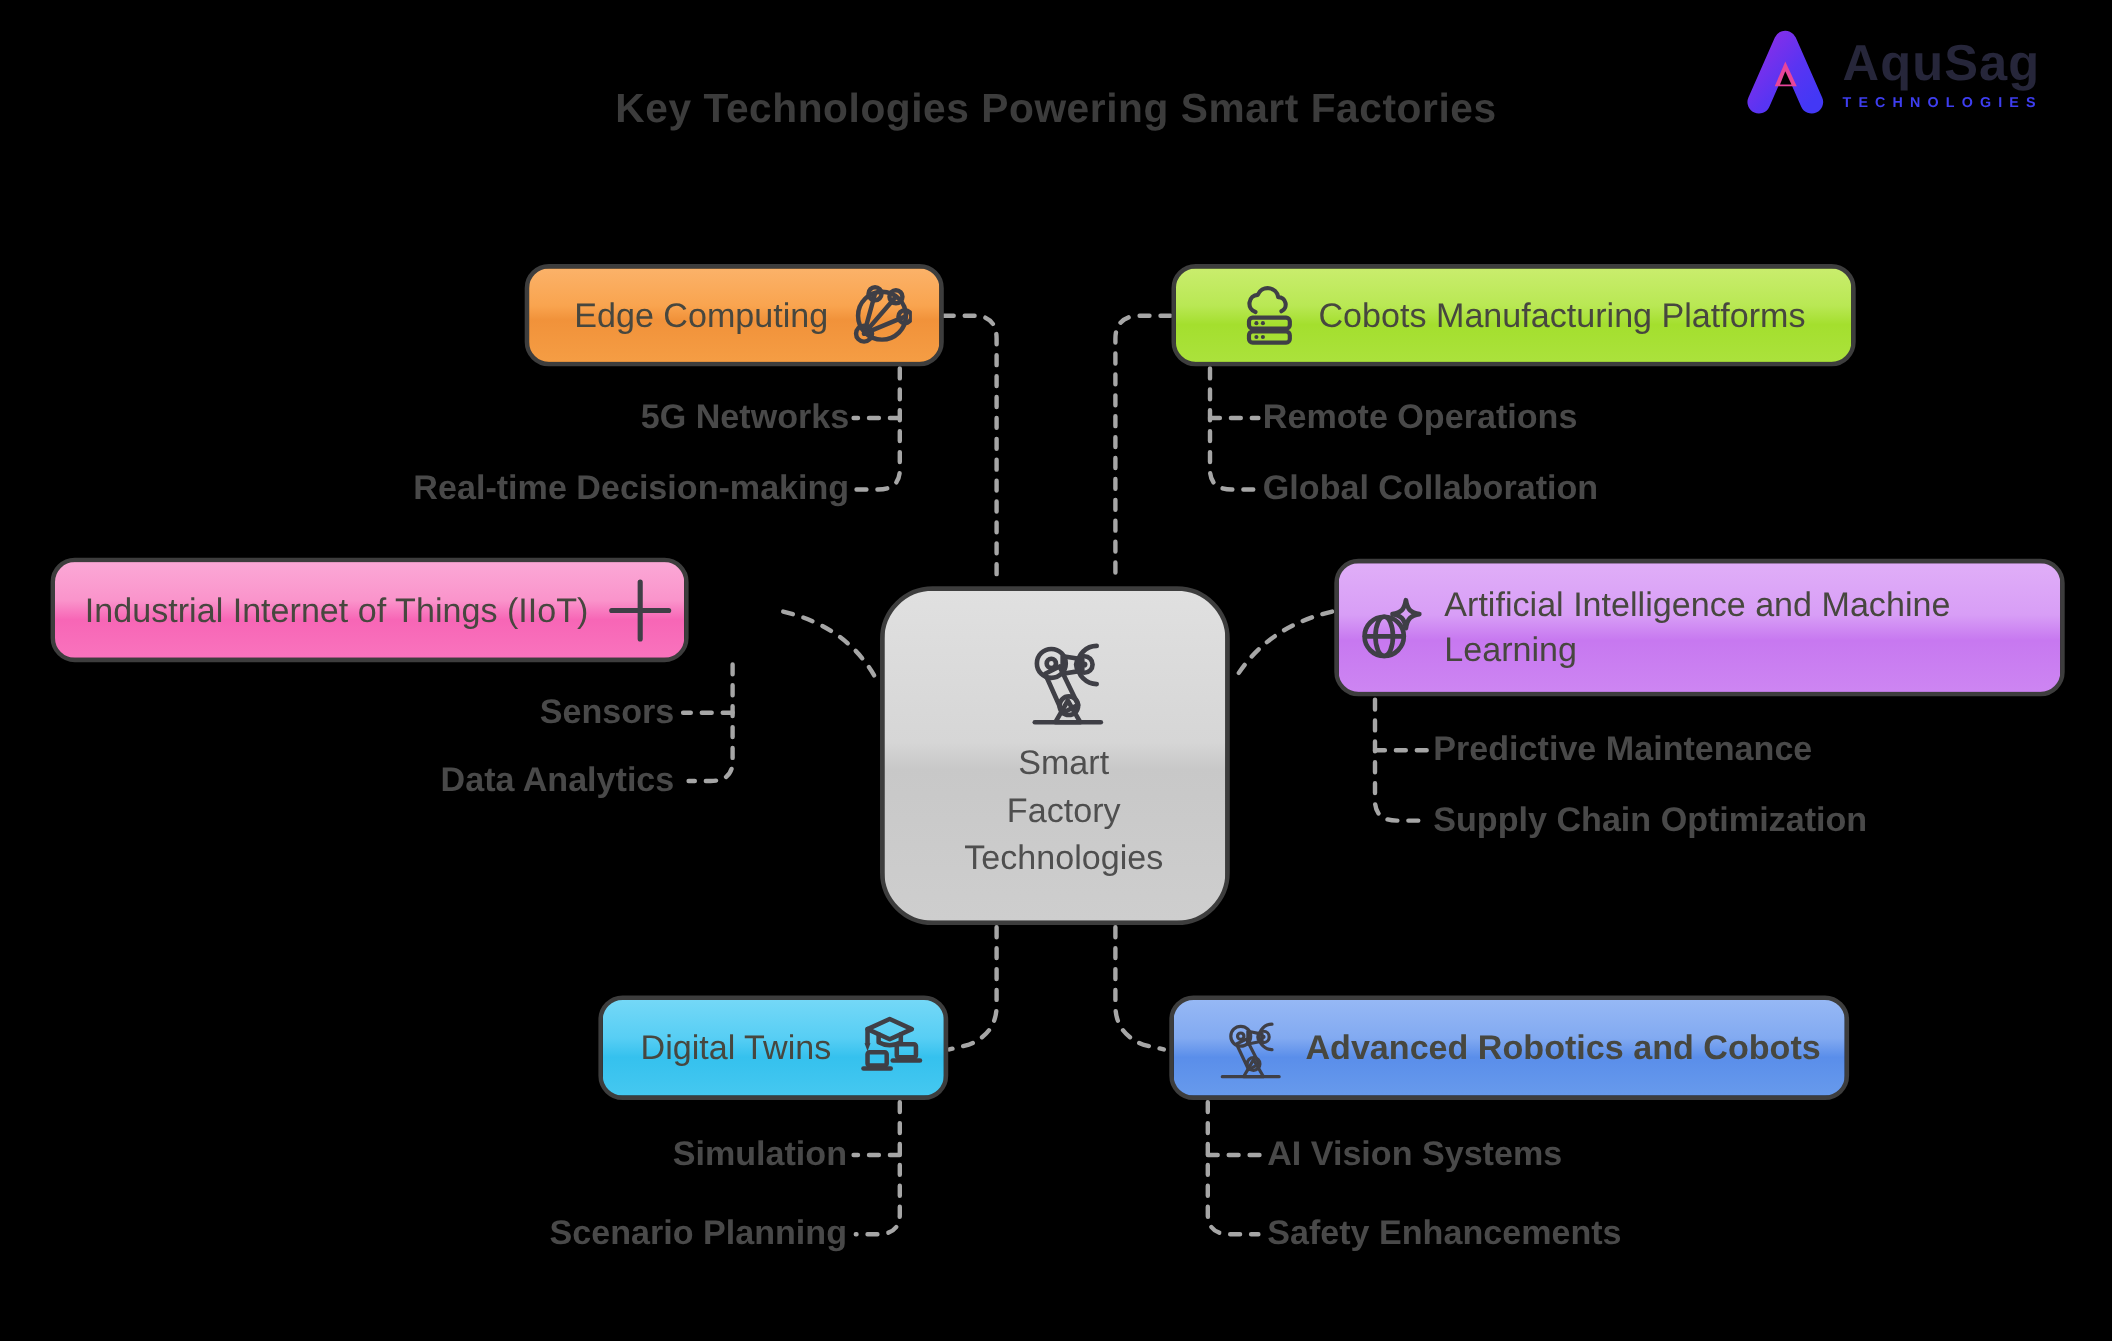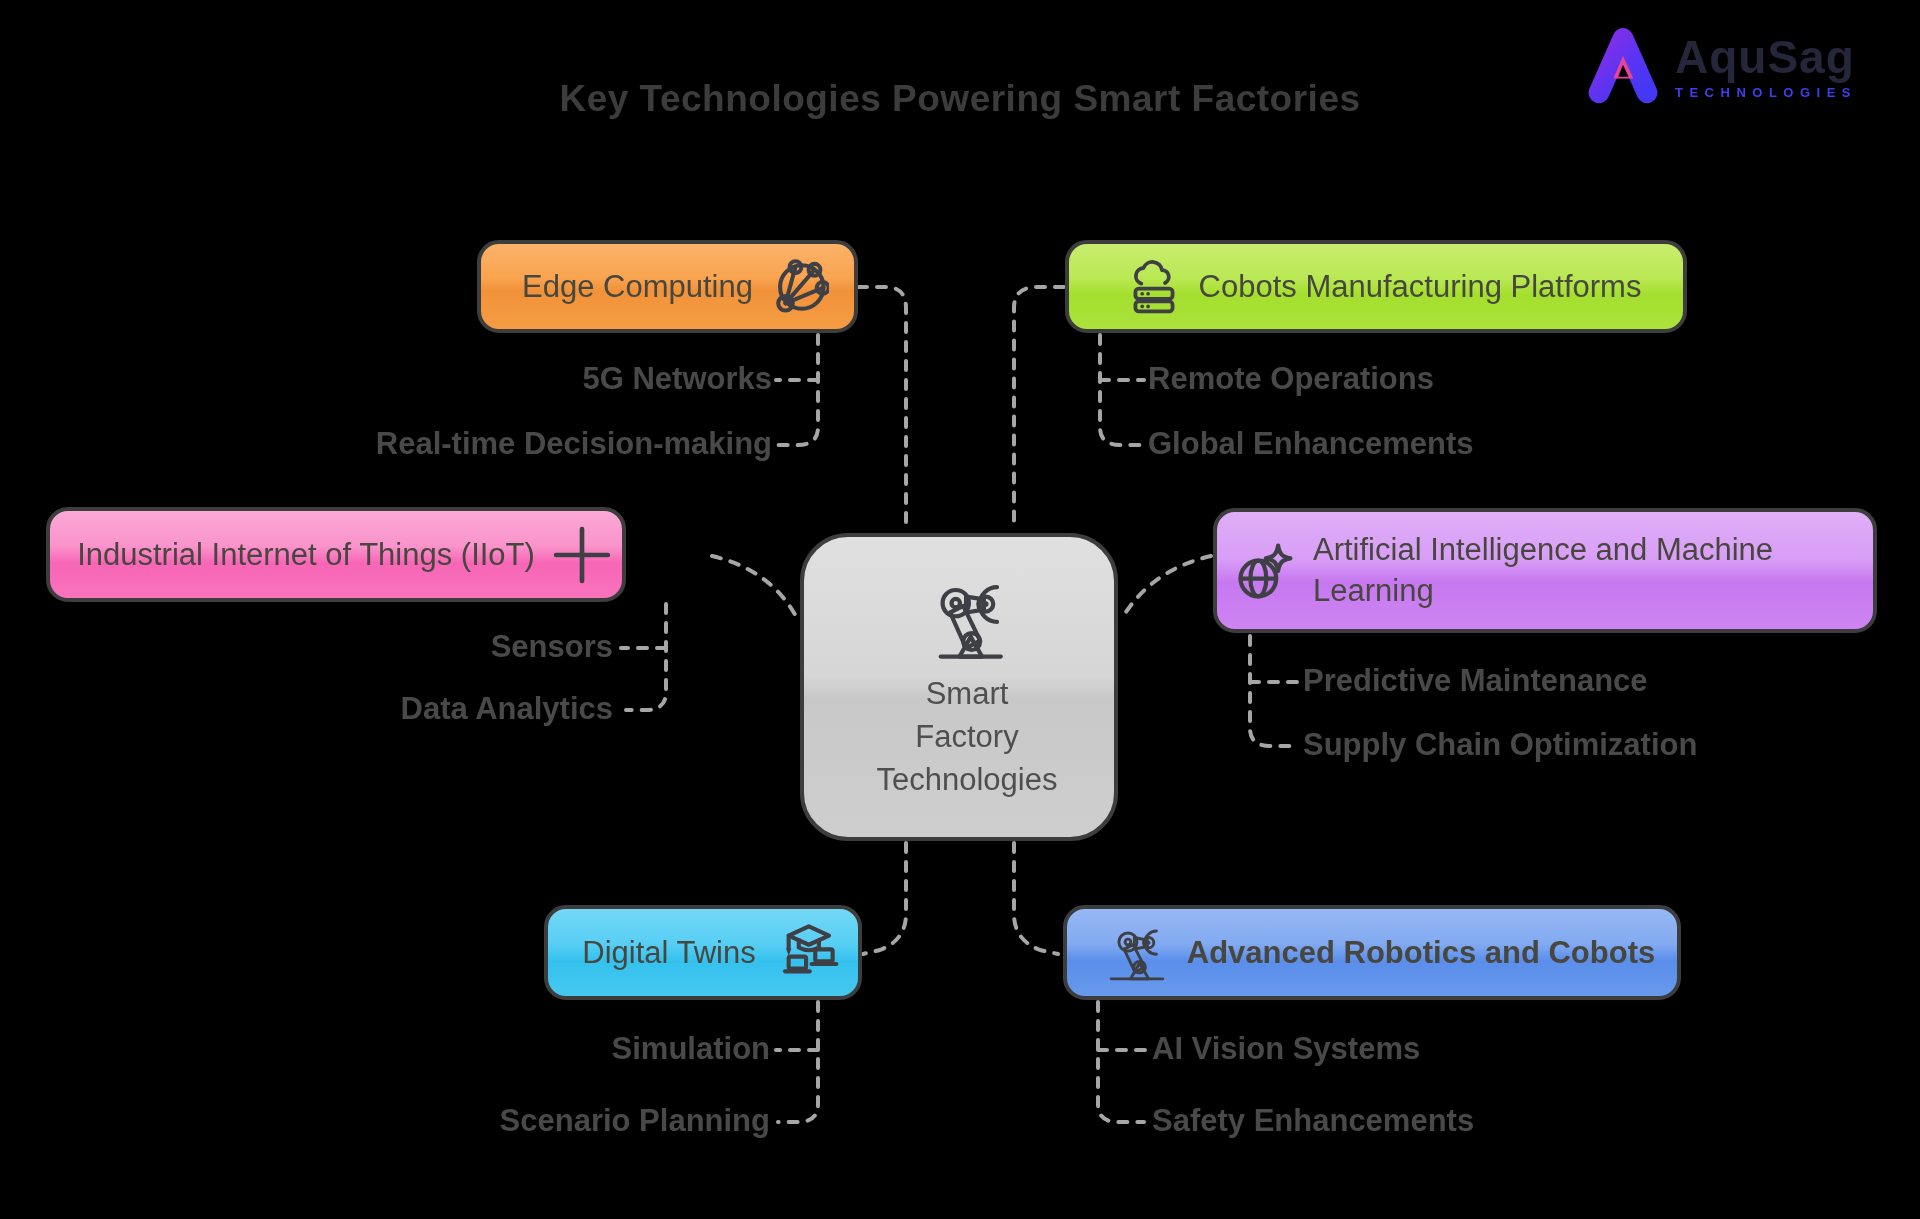--- a/index.html
+++ b/index.html
@@ -192,21 +192,21 @@
         <circle cx="66" cy="32" r="3" fill="#3f3f46"></circle>
         <path class="ic" d="M78 14 A18 18 0 0 0 78 50" stroke-width="8"></path>
       </svg>
     </span>
     <span class="label">Advanced Robotics and Cobots</span>
   </div>
 
   <div class="leaf r" style="right:1148px;top:361px">5G Networks</div>
   <div class="leaf r" style="right:1148px;top:426px">Real-time Decision-making</div>
   <div class="leaf" style="left:1148px;top:361px">Remote Operations</div>
-  <div class="leaf" style="left:1148px;top:426px">Global Enhancements</div>
+  <div class="leaf" style="left:1148px;top:426px">Global Collaboration</div>
   <div class="leaf r" style="right:1307px;top:629px">Sensors</div>
   <div class="leaf r" style="right:1307px;top:691px">Data Analytics</div>
   <div class="leaf" style="left:1303px;top:663px">Predictive Maintenance</div>
   <div class="leaf" style="left:1303px;top:727px">Supply Chain Optimization</div>
   <div class="leaf r" style="right:1150px;top:1031px">Simulation</div>
   <div class="leaf" style="left:1152px;top:1031px">AI Vision Systems</div>
   <div class="leaf r" style="right:1150px;top:1103px">Scenario Planning</div>
   <div class="leaf" style="left:1152px;top:1103px">Safety Enhancements</div>
 
 </div>

